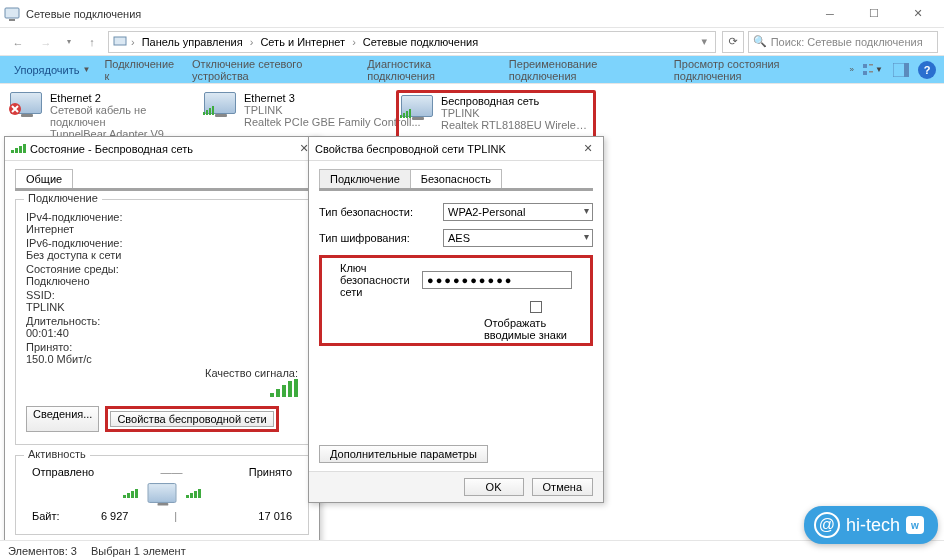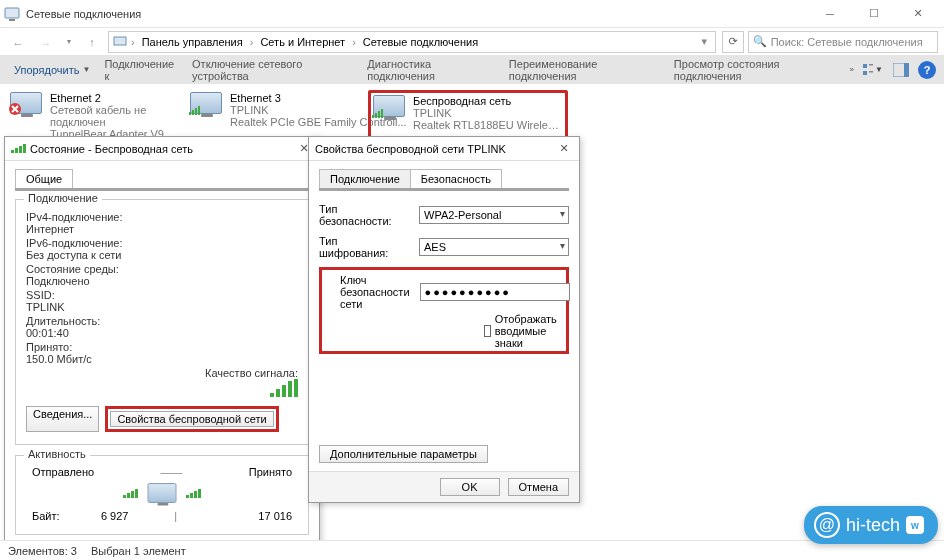--- a/index.html
+++ b/index.html
@@ -10,29 +10,29 @@
   .winbtns { margin-left:auto; display:flex; }
   .winbtn { width:44px; height:28px; display:flex; align-items:center; justify-content:center; color:#666;}
   .addrbar { height:28px; display:flex; align-items:center; padding:2px 6px; gap:4px; border-bottom:1px solid #e5e5e5;}
   .nav-arrow { width:24px; height:24px; display:flex; align-items:center; justify-content:center; color:#888;}
   .breadcrumb { flex:1; height:22px; border:1px solid #ccc; display:flex; align-items:center; padding:0 4px; gap:2px; background:#fff;}
   .breadcrumb .sep{color:#888; padding:0 2px;}
   .breadcrumb .seg{padding:0 3px;}
   .refresh{width:22px;height:22px;border:1px solid #ccc;display:flex;align-items:center;justify-content:center;margin-left:2px;color:#555;}
   .search { width:190px; height:22px; border:1px solid #ccc; display:flex; align-items:center; padding:0 4px; color:#888;}
   .search .sicon{margin-right:4px;}
-  .cmdbar { height:28px; border-bottom:1px solid #e5e5e5; display:flex; align-items:center; padding:0 8px; gap:2px; background:#e5e5e5;}
+  .cmdbar { height:28px; border-bottom:1px solid #e5e5e5; display:flex; align-items:center; padding:0 8px; gap:2px; background:#7dd3fc;}
   .cmd { padding:2px 6px; color:#1a4f8a; display:flex; align-items:center; gap:3px;}
   .cmd.dim{color:#555;}
   .cmd .dd{font-size:8px;color:#555;}
   .cmdbar .right{margin-left:auto; display:flex; align-items:center; gap:6px;}
   .viewbtn{width:22px;height:20px;border:1px solid transparent;display:flex;align-items:center;justify-content:center;color:#444;}
   .helpbtn{width:18px;height:18px;border-radius:50%;background:#2a6fcf;color:#fff;display:flex;align-items:center;justify-content:center;font-weight:bold;font-size:11px;}
   .content { position:relative; height:452px; background:#fff; padding:6px 8px;}
-  .netrow { display:flex; }
+  .netrow { display:flex; gap:14px; }
   .net { display:flex; gap:6px; width:180px; padding:2px;}
   .net.selected{ border:3px solid #c62828; border-radius:2px; width:200px;}
   .net-icon{width:34px;flex:0 0 34px;}
   .net .name{color:#000;}
   .net .sub{color:#777;}
   .net .sub2{color:#777; white-space:nowrap; overflow:hidden; text-overflow:ellipsis;}
   
   .mon{width:32px;height:22px;background:linear-gradient(#dbe8f3,#a8c2dc);border:1px solid #6e8fae;border-radius:2px;position:relative;}
   .mon::after{content:"";position:absolute;bottom:-4px;left:10px;width:12px;height:3px;background:#888;border-radius:1px;}
   .redx{position:absolute;left:-3px;bottom:-3px;width:14px;height:14px;}
@@ -61,21 +61,21 @@
   .centered-act{display:flex;align-items:center;justify-content:center;gap:8px;margin:4px 0 6px;}
   .mon-center{transform:scale(.9);position:relative;}
   .sigsmall{display:flex;align-items:flex-end;gap:1px;}
   .sigsmall span{width:3px;background:#3eab3e;}
   .hl-red{border:3px solid #c62828;padding:2px;display:inline-block;}
   .dlg2 .formrow{display:flex;align-items:center;gap:10px;margin:4px 0;}
   .dlg2 .formrow .lbl{width:150px;}
   .select{border:1px solid #888;background:#fff;height:18px;padding:0 16px 0 4px;display:flex;align-items:center;position:relative;min-width:150px;}
   .select::after{content:"▾";position:absolute;right:3px;top:1px;color:#555;font-size:10px;}
   .input{border:1px solid #888;background:#fff;height:18px;padding:0 4px;display:flex;align-items:center;min-width:150px;font-family:inherit;}
-  .chk{display:flex;align-items:center;gap:4px;margin-top:3px;margin-left:160px;}
+  .chk{display:flex;align-items:center;gap:4px;margin-top:3px;margin-left:160px;flex-direction:column;}
   .chkbox{width:12px;height:12px;border:1px solid #666;background:#fff;}
   .dlg-footer{border-top:1px solid #ddd;padding:6px 10px;display:flex;justify-content:flex-end;gap:8px;background:#f4f4f4;}
   .statusbar{position:absolute;left:0;right:0;bottom:0;height:20px;border-top:1px solid #e5e5e5;display:flex;align-items:center;padding:0 8px;gap:14px;color:#333;background:#fff;}
   .watermark{position:absolute;right:6px;bottom:16px;background:#39a0e0;color:#fff;border-radius:18px;padding:6px 14px 6px 10px;display:flex;align-items:center;gap:6px;font-family:Georgia,serif;font-size:18px;box-shadow:0 2px 6px rgba(0,0,0,.25);}
   .watermark .at{width:26px;height:26px;border:2px solid #fff;border-radius:50%;display:flex;align-items:center;justify-content:center;font-size:16px;}
   .watermark .vk{width:18px;height:18px;background:#fff;color:#39a0e0;border-radius:4px;display:flex;align-items:center;justify-content:center;font-size:10px;font-weight:bold;font-family:Arial;}
   .shield{display:inline-block;width:12px;height:12px;background:conic-gradient(#f6c142 0 25%,#2a6fcf 0 50%,#f6c142 0 75%,#2a6fcf 0);border-radius:2px 2px 4px 4px;margin-right:3px;vertical-align:-2px;}
 </style>
 </head>
 <body>
@@ -300,21 +300,21 @@
         <span class="btn sm"><span class="shield"></span><span>Свойства</span></span>
         <span class="btn sm"><span class="shield"></span><span>Отключить</span></span>
         <span class="btn sm">Диагностика</span>
       </div>
       <div style="text-align:right;margin-top:10px;">
         <span class="btn">Закрыть</span>
       </div>
     </div>
   </div>
 
-  <div class="dlg dlg2" style="left:308px;top:52px;width:272px;">
+  <div class="dlg dlg2" style="left:308px;top:52px;width:296px;">
     <div class="dlg-title">
       <span>Свойства беспроводной сети TPLINK</span>
       <span class="dlg-close">✕</span>
     </div>
     <div class="dlg-body" style="min-height:310px;display:flex;flex-direction:column;">
       <div class="tabs">
         <div class="tab">Подключение</div>
         <div class="tab active">Безопасность</div>
       </div>
       <div class="formrow">

